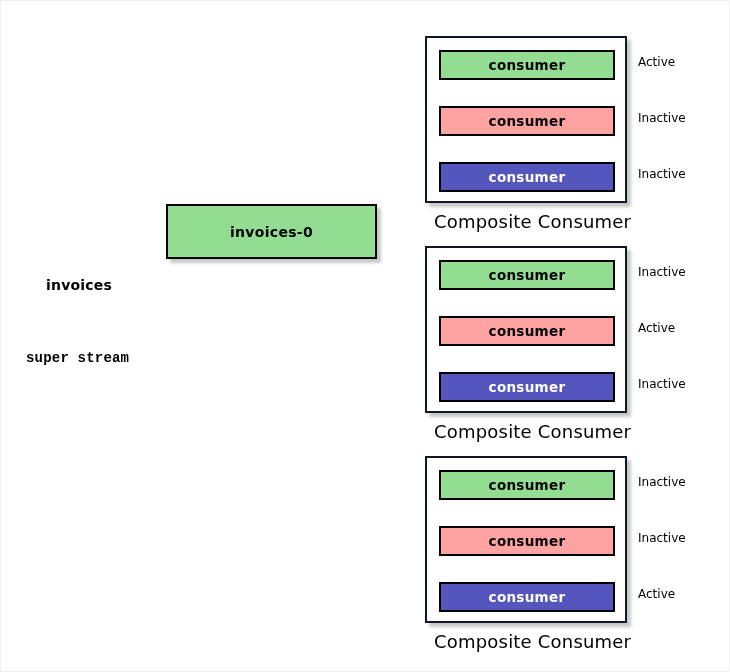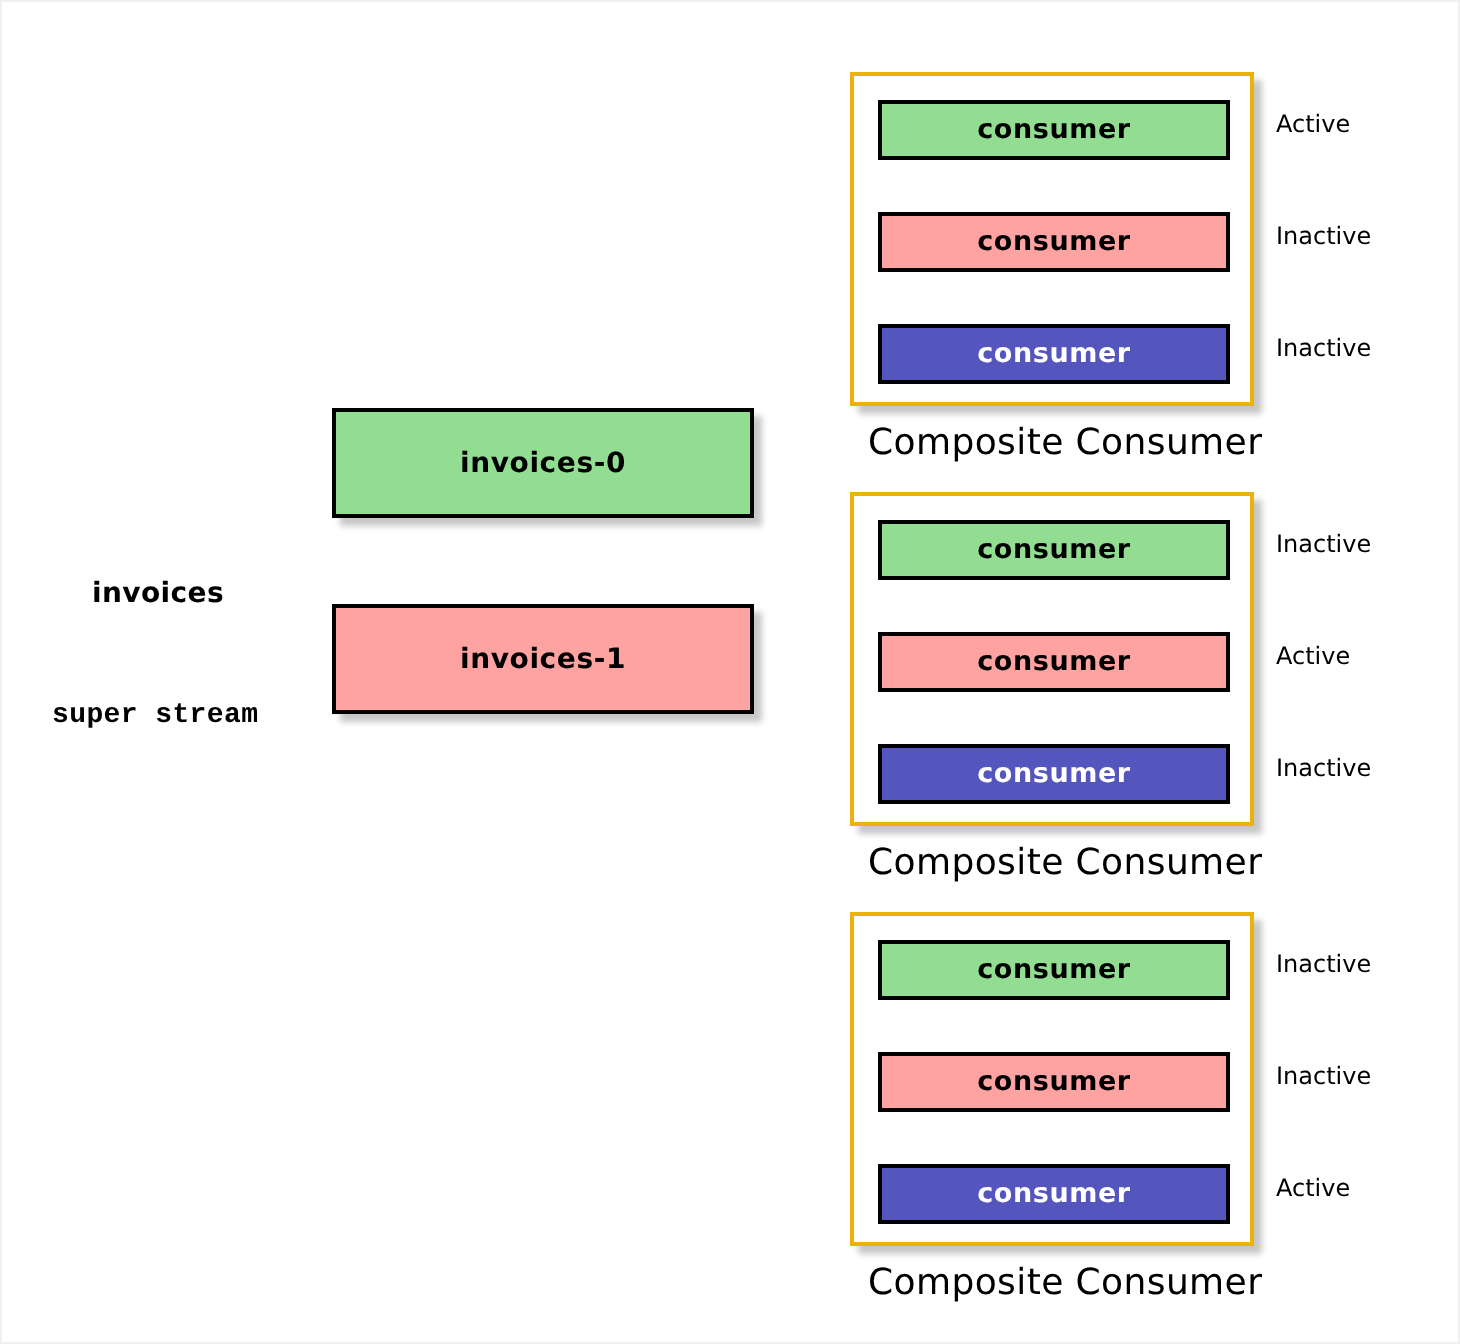--- a/index.html
+++ b/index.html
@@ -46,21 +46,21 @@
     font-weight: bold;
     letter-spacing: 0.3px;
   }
 
   
   .composite {
     position: absolute;
     left: 424px;
     width: 202px;
     height: 167px;
-    border: 2px solid #eab308;
+    border: 2px solid #0f172a;
     background: #ffffff;
     box-sizing: border-box;
     box-shadow: 4px 4px 3px rgba(0,0,0,0.22);
   }
   .consumer-bar {
     position: absolute;
     left: 12px;
     width: 176px;
     height: 30px;
     border: 2px solid #000000;
@@ -94,28 +94,25 @@
     color: #000000;
     white-space: nowrap;
     letter-spacing: 0.2px;
   }
 </style>
 </head>
 <body>
 
 <div id="canvas">
 
-  <div class="side-label" style="left:45px; top:288px;text-align:center;">invoices</div>
+  <div class="side-label" style="left:45px; top:276px;text-align:center;">invoices</div>
   <div class="side-label" style="left:25px; top:349px;font-family:Liberation Mono, monospace;">super stream</div>
 
   <div class="stream-box" style="top: 203px; background: rgb(146, 221, 146);">
     <span class="stream-label" style="color: rgb(0, 0, 0);">invoices-0</span>
-  </div>
-  <div class="stream-box" style="top: 301px; background: rgb(255, 162, 162);">
-    <span class="stream-label" style="color: rgb(0, 0, 0);">invoices-1</span>
   </div>
 
   <div class="composite" style="top:35px;">
     <div class="consumer-bar bar-slot-0" style="background: rgb(146, 221, 146);">
       <span class="consumer-label" style="color: rgb(0, 0, 0);">consumer</span>
     </div>
     <div class="consumer-bar bar-slot-1" style="background: rgb(255, 162, 162);">
       <span class="consumer-label" style="color: rgb(0, 0, 0);">consumer</span>
     </div>
     <div class="consumer-bar bar-slot-2" style="background: rgb(84, 85, 189);">

